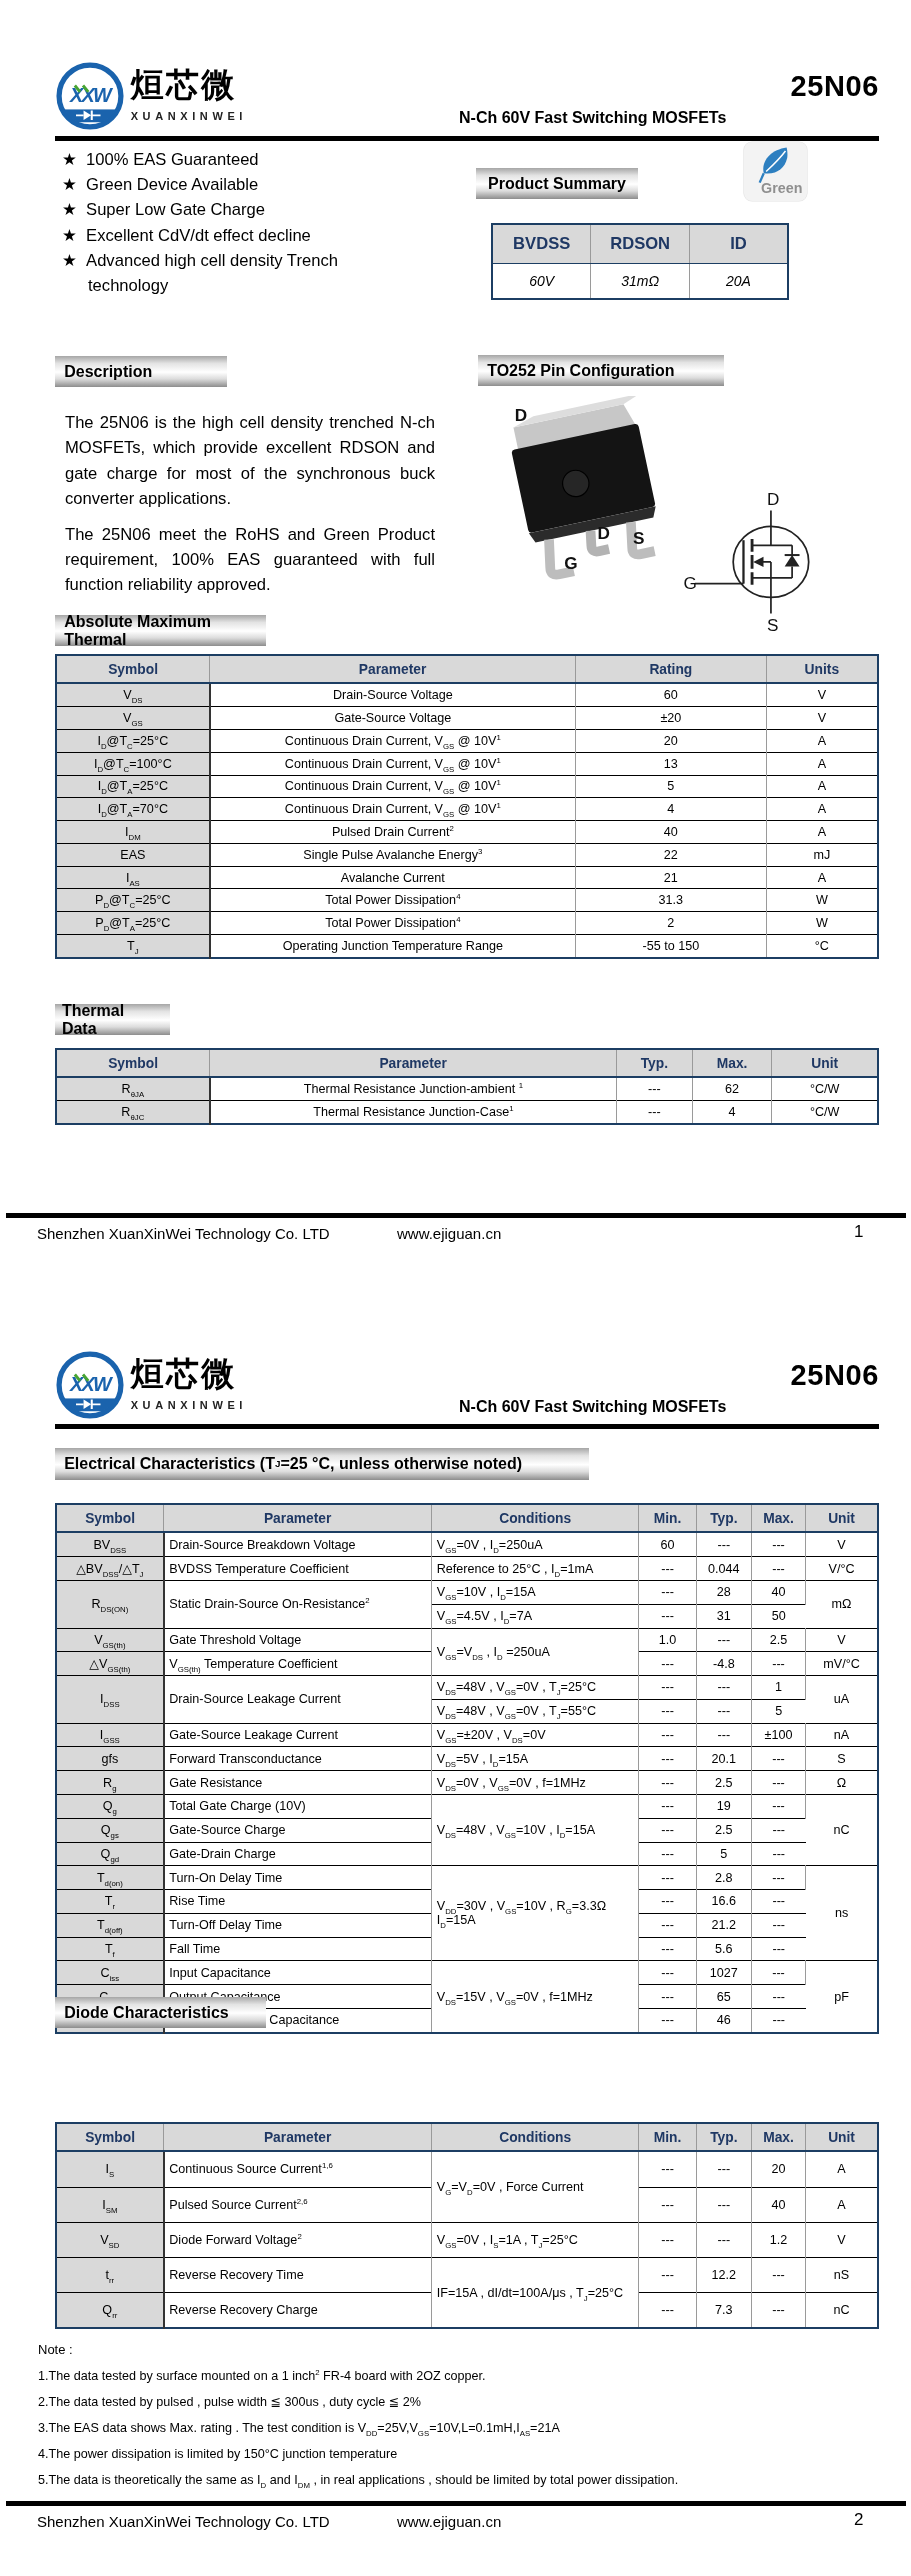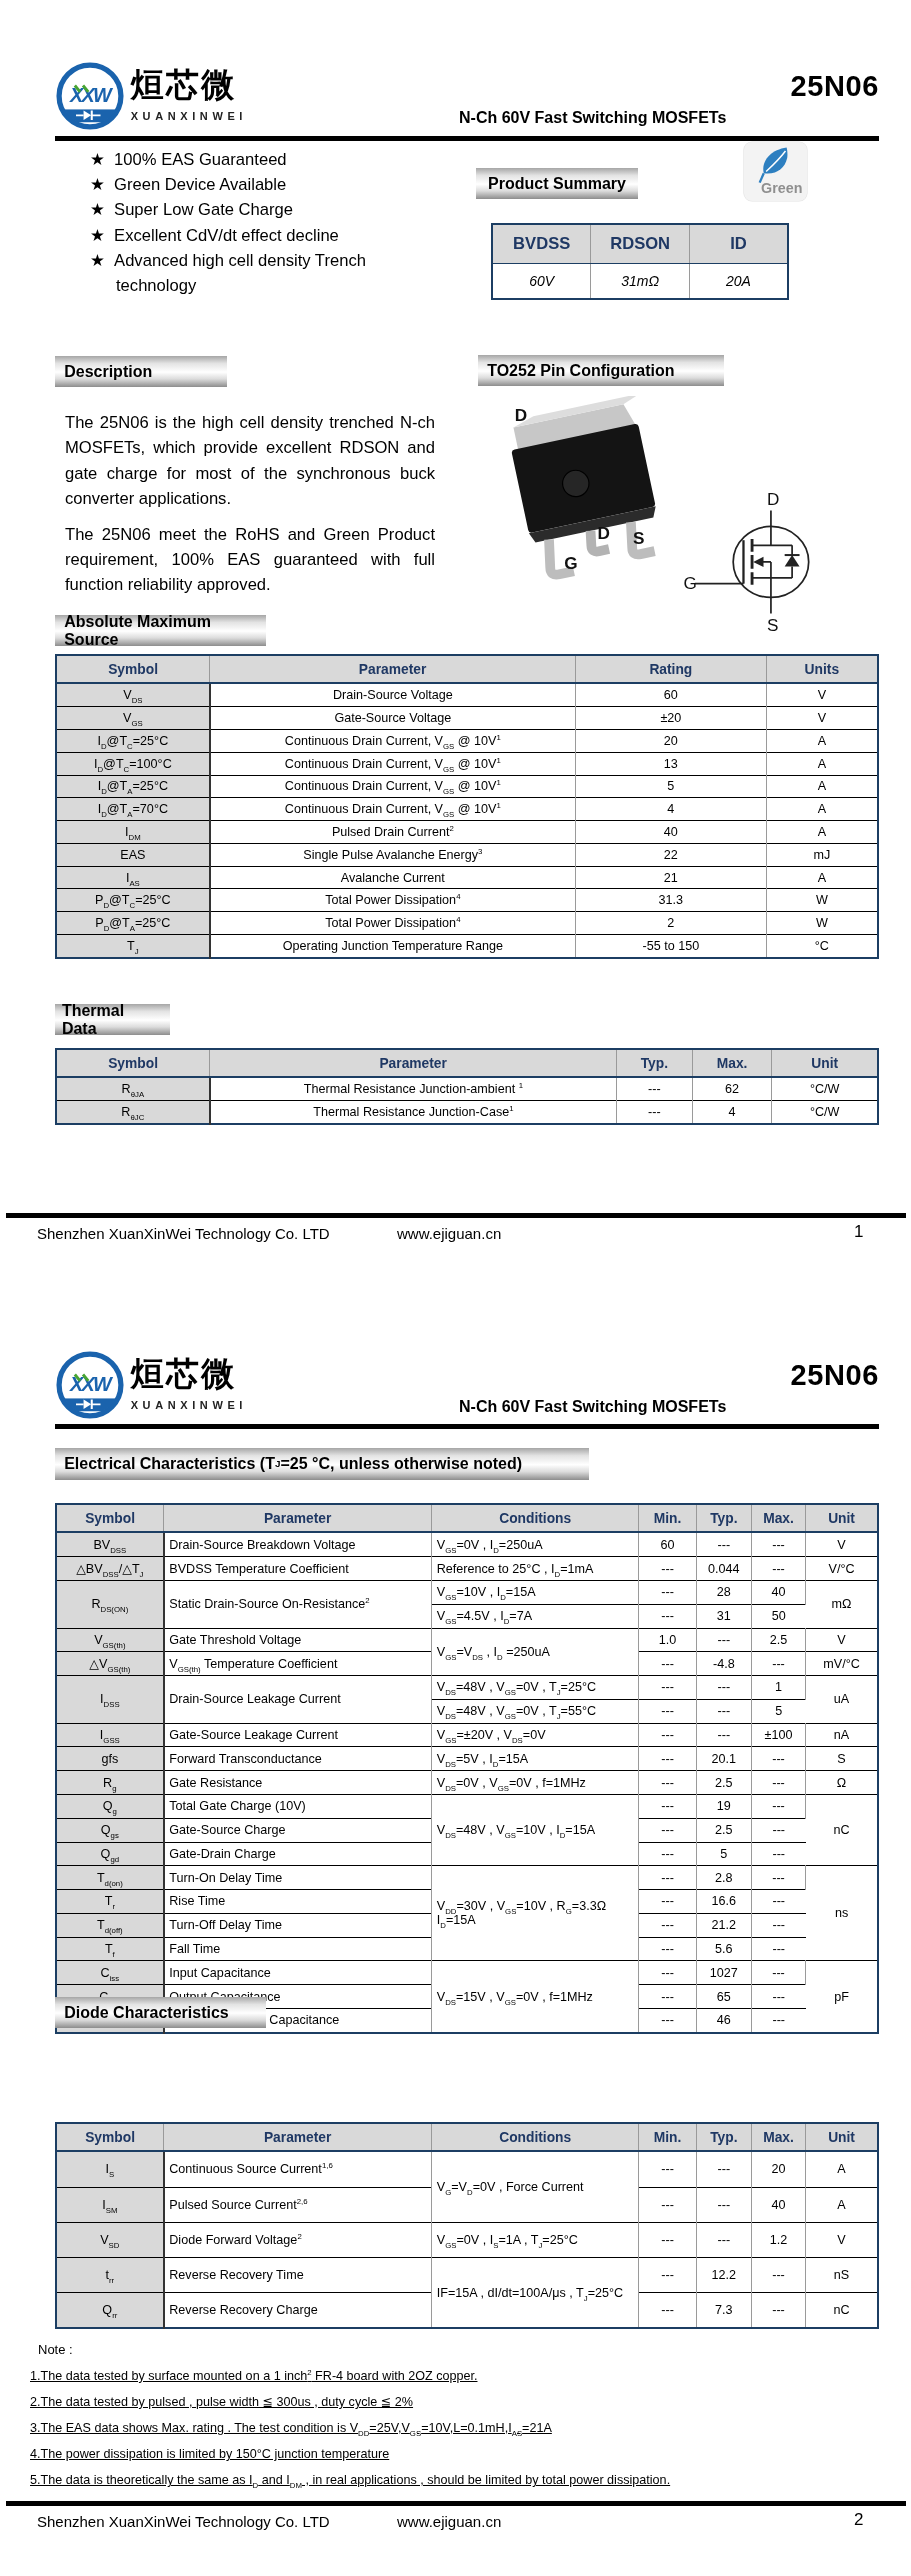--- a/index.html
+++ b/index.html
@@ -6,21 +6,21 @@
   .canvas{position:relative;width:911px;height:2576px;background:#fff;
           font-family:"Liberation Sans","DejaVu Sans",sans-serif;color:#000;overflow:hidden;}
   .abs{position:absolute;}
   .rule{background:#000;height:5.2px;}
   .part{font-weight:bold;font-size:29px;text-align:right;letter-spacing:0.6px;}
   .subtitle{font-weight:bold;font-size:16px;text-align:left;}
   .sechead{background:linear-gradient(180deg,#a6a6a6 0%,#e3e3e3 24%,#ffffff 52%,#dcdcdc 74%,#8d8d8d 100%);
            font-weight:bold;font-size:16px;display:flex;align-items:center;
            padding:0 9.2px;box-sizing:border-box;height:31px;}
   .sechead.center{justify-content:center;}
-  .feat{position:absolute;font-size:16.6px;line-height:25px;width:321px;padding-left:26px;text-indent:-26px;margin-left:28px;}
+  .feat{position:absolute;font-size:16.6px;line-height:25px;width:321px;padding-left:26px;text-indent:-26px;}
   .feat .star{margin-right:9.2px;}
   .logo{display:flex;align-items:flex-start;}
   .logo-txt{margin-left:5.7px;}
   .cn{font-size:33px;font-weight:bold;letter-spacing:2.3px;line-height:1.45;}
   .en{font-size:11px;letter-spacing:4.6px;color:#222;margin-top:1.1px;font-weight:bold;}
   .desc{font-size:16.6px;line-height:1.53;text-align:justify;}
   .desc p{margin:10px;}
   
   .dt{position:absolute;border-collapse:collapse;table-layout:fixed;
       border:2.9px solid #1c3e63;box-shadow:inset 0 0 0 1.1px #ffffff;background:#fff;}
@@ -147,21 +147,21 @@
     <path d="M105,86 V162" stroke="#222" stroke-width="4"></path>
     <path d="M120,84 V106 M120,112 V136 M120,142 V164" stroke="#222" stroke-width="5"></path>
     <polygon points="122,124 140,115 140,133" fill="#222"></polygon>
     <polygon points="177,132 203,132 190,112" fill="#222"></polygon>
     <path d="M177,112 H203" stroke="#222" stroke-width="3.5"></path>
     <text x="146" y="24" font-size="30" fill="#111">D</text>
     <text x="0" y="172" font-size="30" fill="#111">G</text>
     <text x="146" y="244" font-size="30" fill="#111">S</text>
   </svg>
 
-  <div class="abs sechead" style="left:55px;top:615px;width:211px;">Absolute Maximum Source</div>
+  <div class="abs sechead" style="left:55px;top:615px;width:211px;">Absolute Maximum Thermal</div>
   <table class="dt amr" style="left:55px;top:654px;width:824px;">
       <colgroup>
         <col style="width: 18.7%;">
         <col style="width: 44.5%;">
         <col style="width: 23.2%;">
         <col style="width: 13.6%;">
       </colgroup>
       <thead>
         <tr>
           <th>Symbol</th>
@@ -569,21 +569,21 @@
           <td class="l">Reverse Recovery Charge</td>
           <td>---</td>
           <td>7.3</td>
           <td>---</td>
           <td>nC</td>
         </tr>
       </tbody>
     </table>
 
   <div class="abs note-head" style="left:38px;top:2342px;">Note :</div>
-  <div class="abs" style="left:30px;top:2363px;text-decoration:underline;">
+  <div class="abs" style="left:38px;top:2363px;">
     <div class="note-line">1.The data tested by surface mounted on a 1 inch<sup>2</sup> FR-4 board with 2OZ copper.</div>
     <div class="note-line">2.The data tested by pulsed , pulse width ≦ 300us , duty cycle ≦ 2%</div>
     <div class="note-line">3.The EAS data shows Max. rating . The test condition is V<sub>DD</sub>=25V,V<sub>GS</sub>=10V,L=0.1mH,I<sub>AS</sub>=21A</div>
     <div class="note-line">4.The power dissipation is limited by 150°C  junction temperature</div>
     <div class="note-line">5.The data is theoretically the same as I<sub>D</sub> and I<sub>DM</sub> , in real applications , should be limited by total power dissipation.</div>
   </div>
 
   <div class="abs footer-line" style="left:5.7px;top:2501px;width:900px;"></div>
   <div class="abs fcompany" style="left:37px;top:2513px;">Shenzhen XuanXinWei Technology Co. LTD</div>
   <div class="abs fsite" style="left:397px;top:2513px;">www.ejiguan.cn</div>

